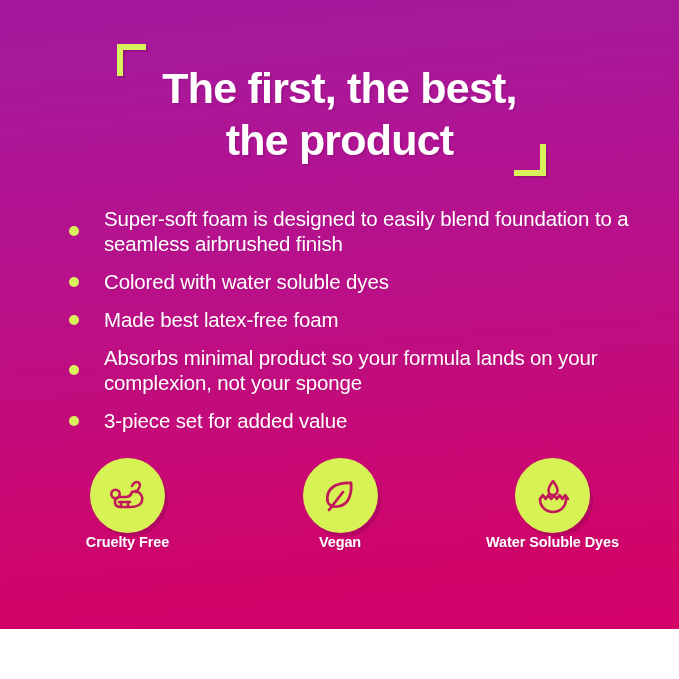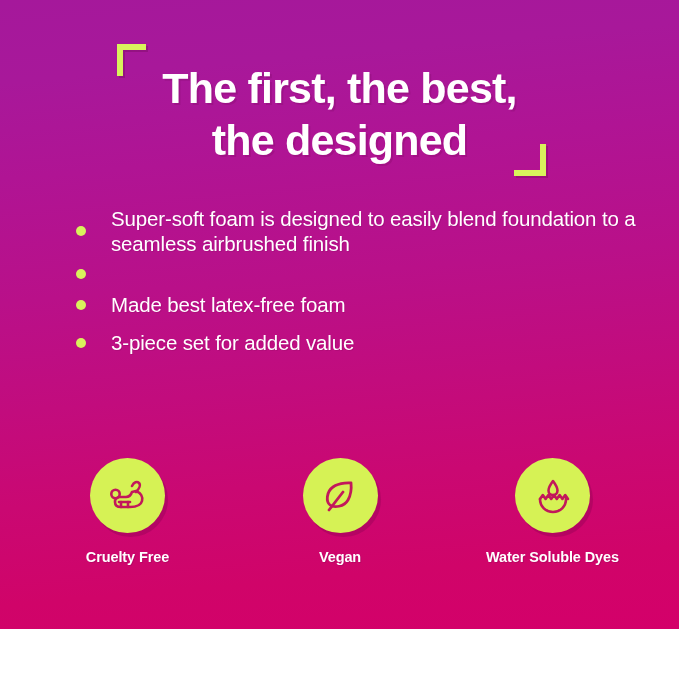--- a/index.html
+++ b/index.html
@@ -61,21 +61,21 @@
     line-height: 1.22;
     letter-spacing: -0.8px;
     text-shadow: 2px 2px 0 rgba(100, 0, 70, 0.18);
   }
   .headline .l1 { display: block; }
   .headline .l2 { display: block; }
 
   
   .features {
     position: absolute;
-    left: 76px;
+    left: 69px;
     top: 206px;
     width: 560px;
   }
   .feature-row {
     display: flex;
     align-items: center;
     margin-bottom: 13px;
   }
   .feature-dot {
     flex: 0 0 auto;
@@ -116,59 +116,63 @@
     background: #d6f255;
     display: flex;
     align-items: center;
     justify-content: center;
     box-shadow: 3px 4px 0 rgba(95, 0, 62, 0.22);
   }
   .badge-circle svg {
     display: block;
   }
   .badge-label {
-    margin-top: 15px;
     color: #ffffff;
     font-size: 14.5px;
     font-weight: bold;
     line-height: 1.35;
     text-align: right;
     letter-spacing: -0.1px;
     text-shadow: 1px 1px 0 rgba(100, 0, 70, 0.2);
   }
 </style>
 </head>
 <body>
 
 <div id="poster">
 
   <div class="bracket bracket-tl"></div>
   <div class="bracket bracket-br"></div>
 
   <div class="headline">
     <span class="l1">The first, the best,</span>
-    <span class="l2">the designed</span>
+    <span class="l2">the product</span>
   </div>
 
   <div class="features">
 
     <div class="feature-row">
       <span class="feature-dot"></span>
       <span class="feature-text">Super-soft foam is designed to easily blend foundation to a seamless airbrushed finish</span>
     </div>
 
     <div class="feature-row">
       <span class="feature-dot"></span>
+      <span class="feature-text">Colored with water soluble dyes</span>
     </div>
 
     <div class="feature-row">
       <span class="feature-dot"></span>
       <span class="feature-text">Made best latex-free foam</span>
     </div>
 
+    <div class="feature-row">
+      <span class="feature-dot"></span>
+      <span class="feature-text">Absorbs minimal product so your formula lands on your complexion, not your sponge</span>
+    </div>
 
     <div class="feature-row">
       <span class="feature-dot"></span>
       <span class="feature-text">3-piece set for added value</span>
     </div>
 
   </div>
 
   <div class="badges">
 

